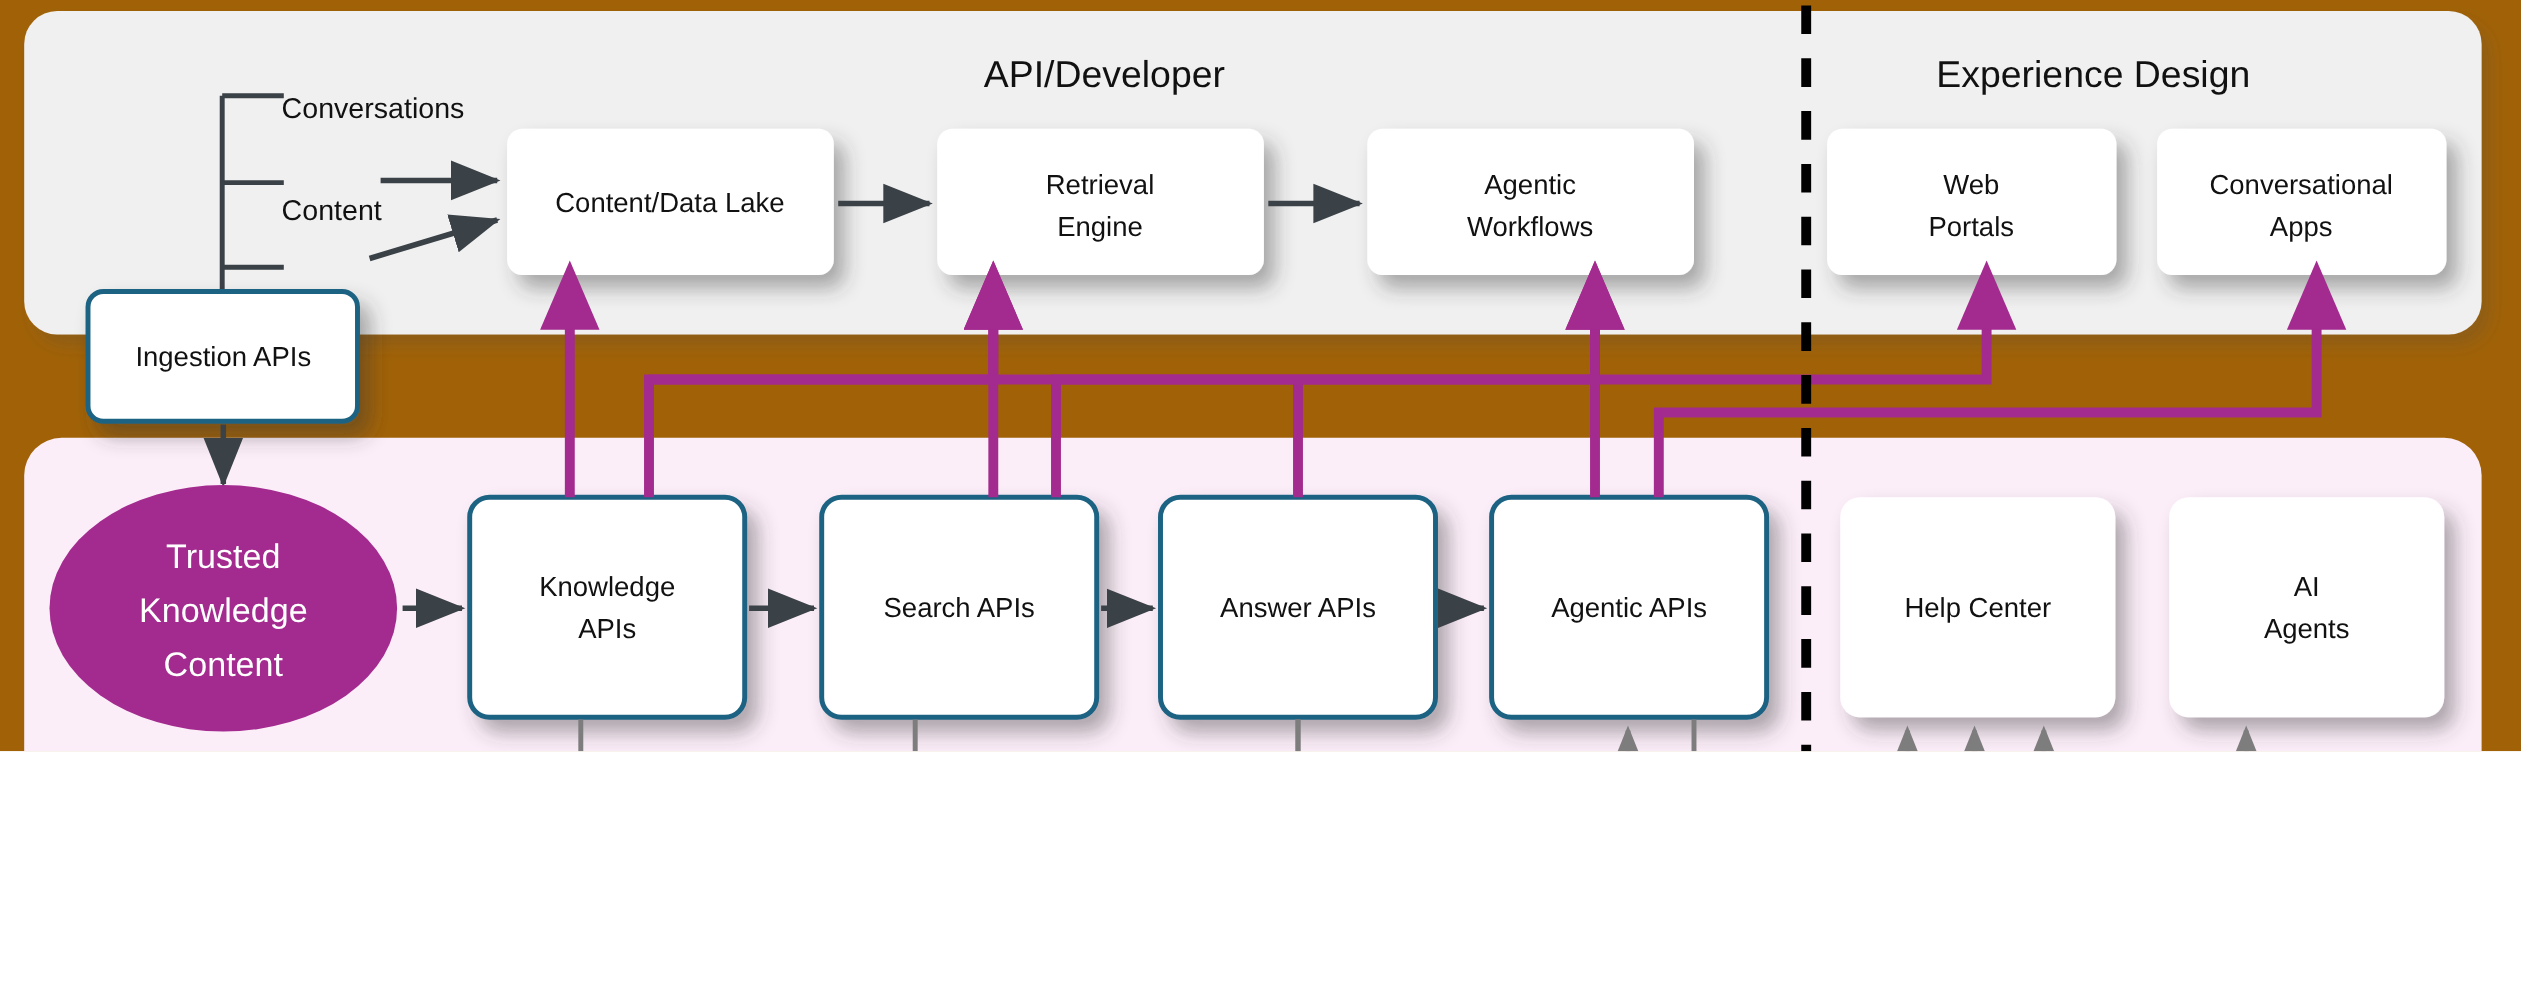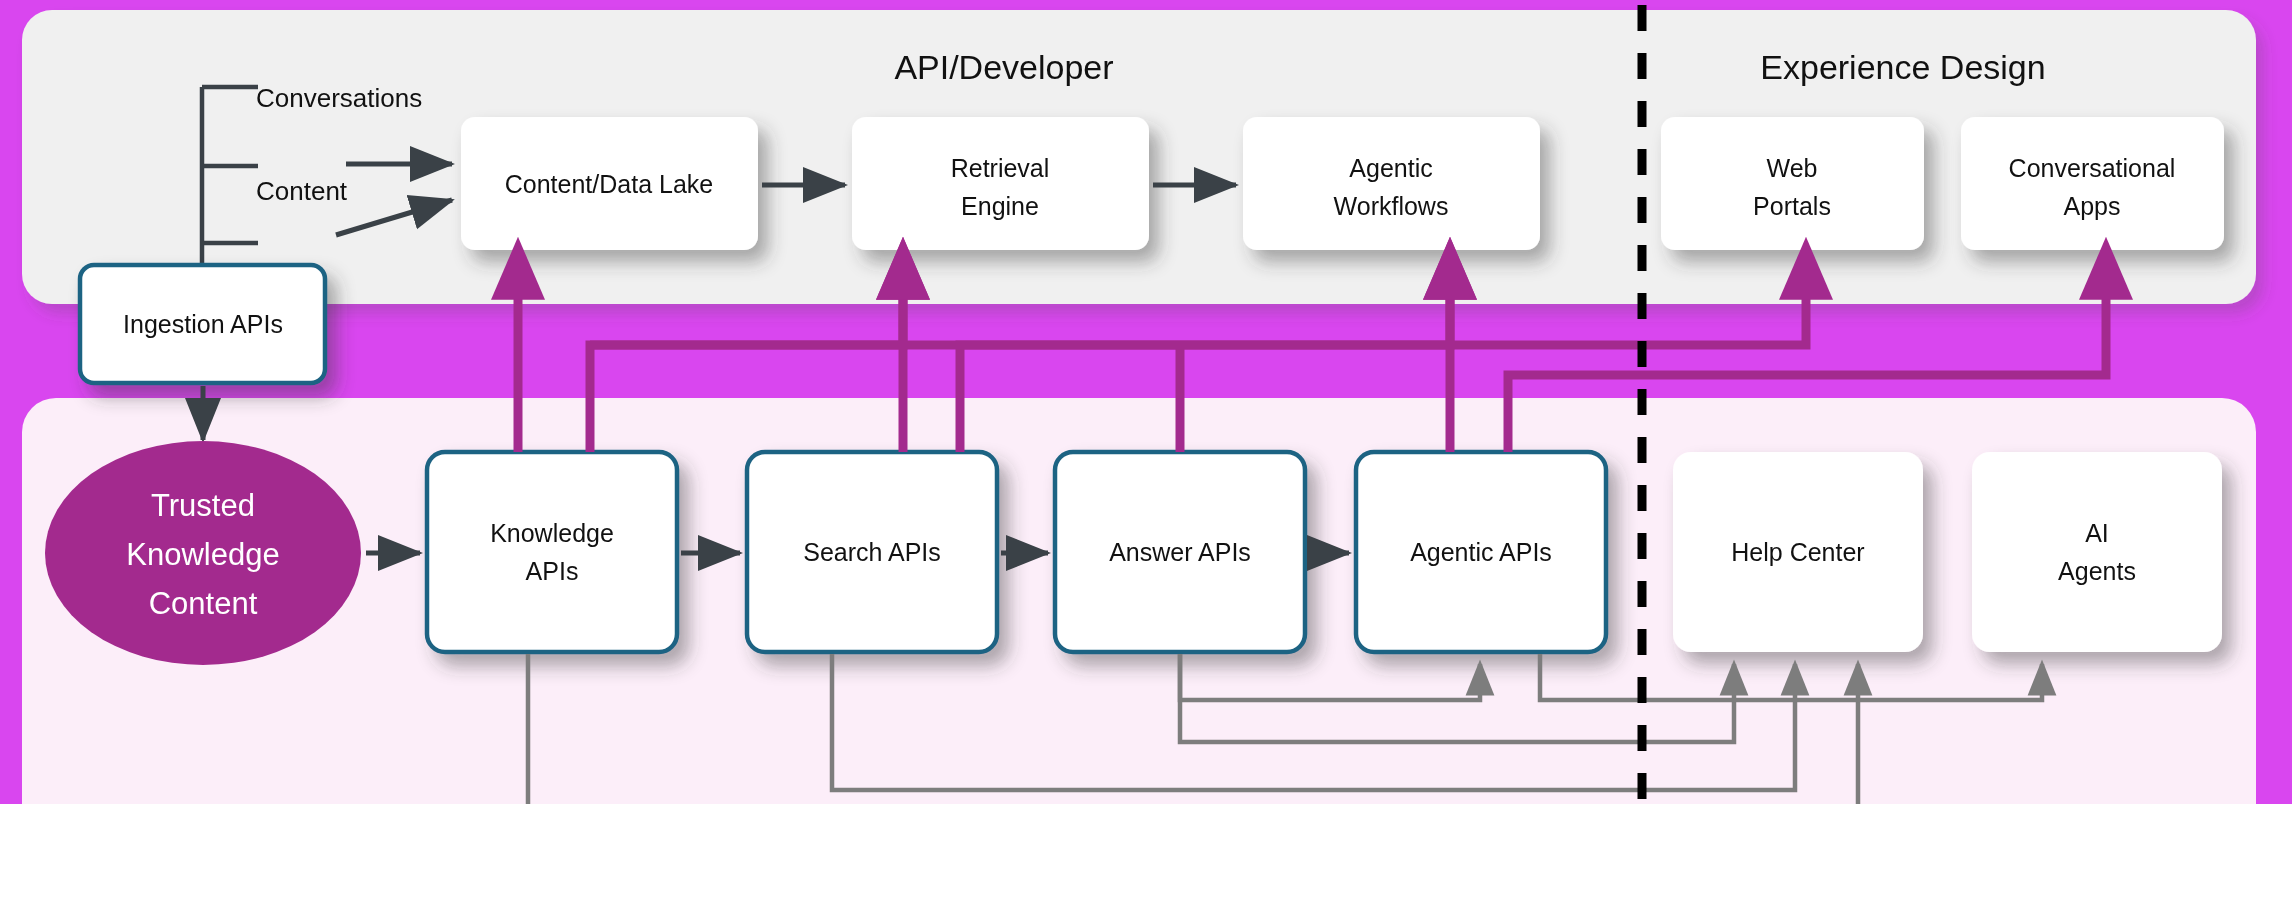--- a/index.html
+++ b/index.html
@@ -3,22 +3,22 @@
 <meta charset="utf-8">
 <style>
   html, body {
     margin: 0;
     padding: 0;
     background: #ffffff;
   }
   #stage {
     position: relative;
     width: 2292px;
-    height: 804px;
-    background: #d946ef;
+    height: 683px;
+    background: #a16207;
     font-family: "Liberation Sans", sans-serif;
     overflow: hidden;
     text-align: center;
   }
   svg.layer {
     position: absolute;
     left: 0;
     top: 0;
     width: 2292px;
     height: 908px;

